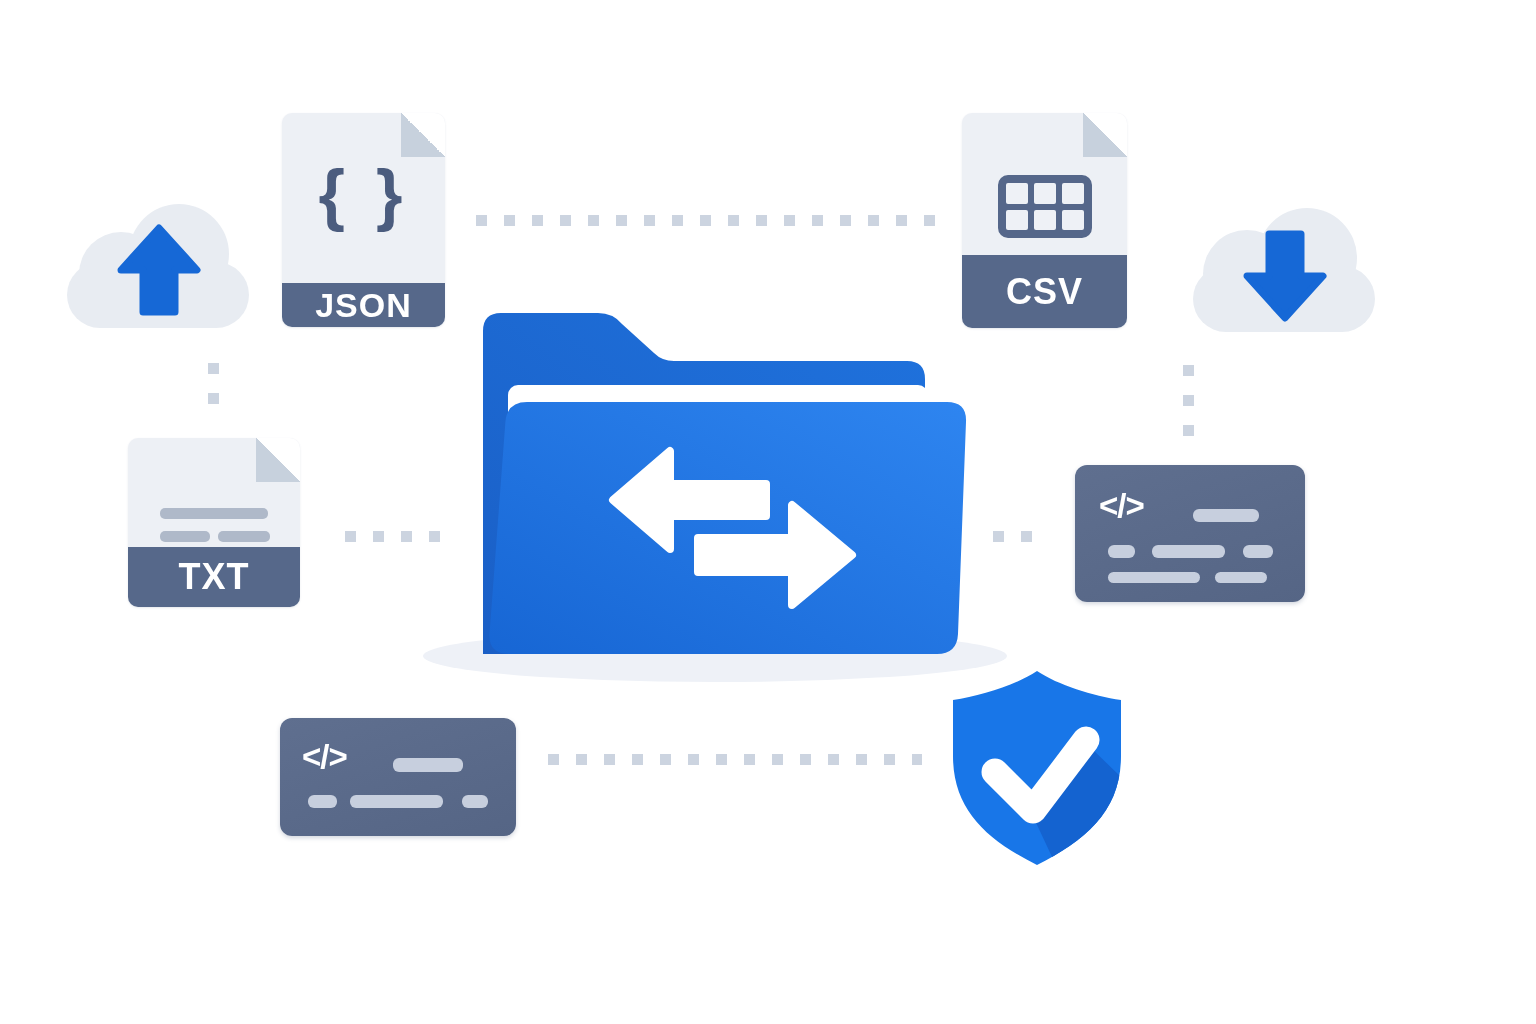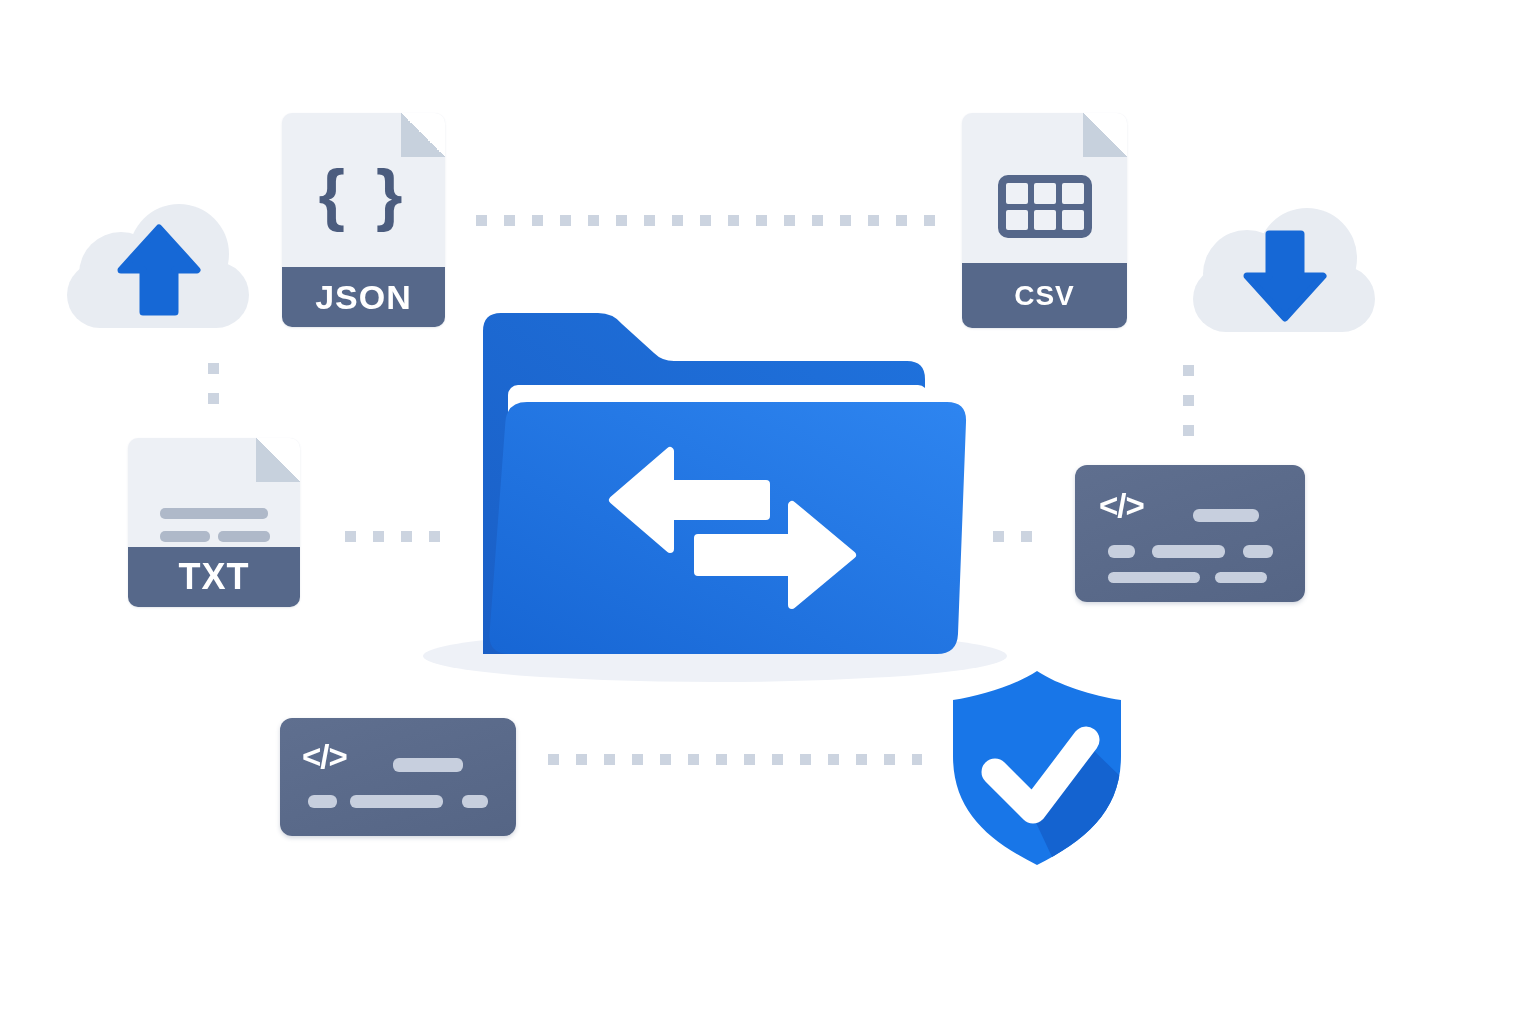--- a/index.html
+++ b/index.html
@@ -8,25 +8,25 @@
 
   
   .file-card{position:absolute;background:#edf0f5;border-radius:10px;
              box-shadow:0 1px 2px rgba(90,106,138,.15);}
   .file-card .fold{position:absolute;top:0;right:0;width:44px;height:44px;border-top-right-radius:10px;
      background:linear-gradient(225deg,#ffffff 0 50%,#c7d1dd 50% 100%);}
   .file-card .band{position:absolute;left:0;right:0;bottom:0;display:flex;align-items:center;justify-content:center;
      background:#56688a;color:#ffffff;font-weight:bold;letter-spacing:1px;
      border-radius:0 0 10px 10px;}
   .card-json{left:282px;top:113px;width:163px;height:214px;}
-  .card-json .band{height:60px;font-size:34px;}
+  .card-json .band{height:44px;font-size:34px;}
   .glyph-braces{position:absolute;left:0;top:14px;width:100%;height:134px;display:flex;align-items:center;justify-content:center;
      color:#4b5c7e;font-size:68px;font-weight:bold;letter-spacing:6px;}
   .card-csv{left:962px;top:113px;width:165px;height:215px;}
-  .card-csv .band{height:65px;font-size:28px;}
+  .card-csv .band{height:73px;font-size:36px;}
   .csv-grid{position:absolute;left:36px;top:62px;width:94px;height:63px;box-sizing:border-box;
      display:grid;grid-template-columns:repeat(3,1fr);grid-template-rows:repeat(2,1fr);gap:6px;
      background:#55678a;border:8px solid #55678a;border-radius:10px;}
   .csv-grid i{background:#eef1f6;border-radius:2px;}
   .card-txt{left:128px;top:438px;width:172px;height:169px;}
   .card-txt .band{height:60px;font-size:36px;}
   .text-line{position:absolute;height:11px;border-radius:5px;background:#afb9c9;}
 
   
   .dots-h{position:absolute;height:11px;

